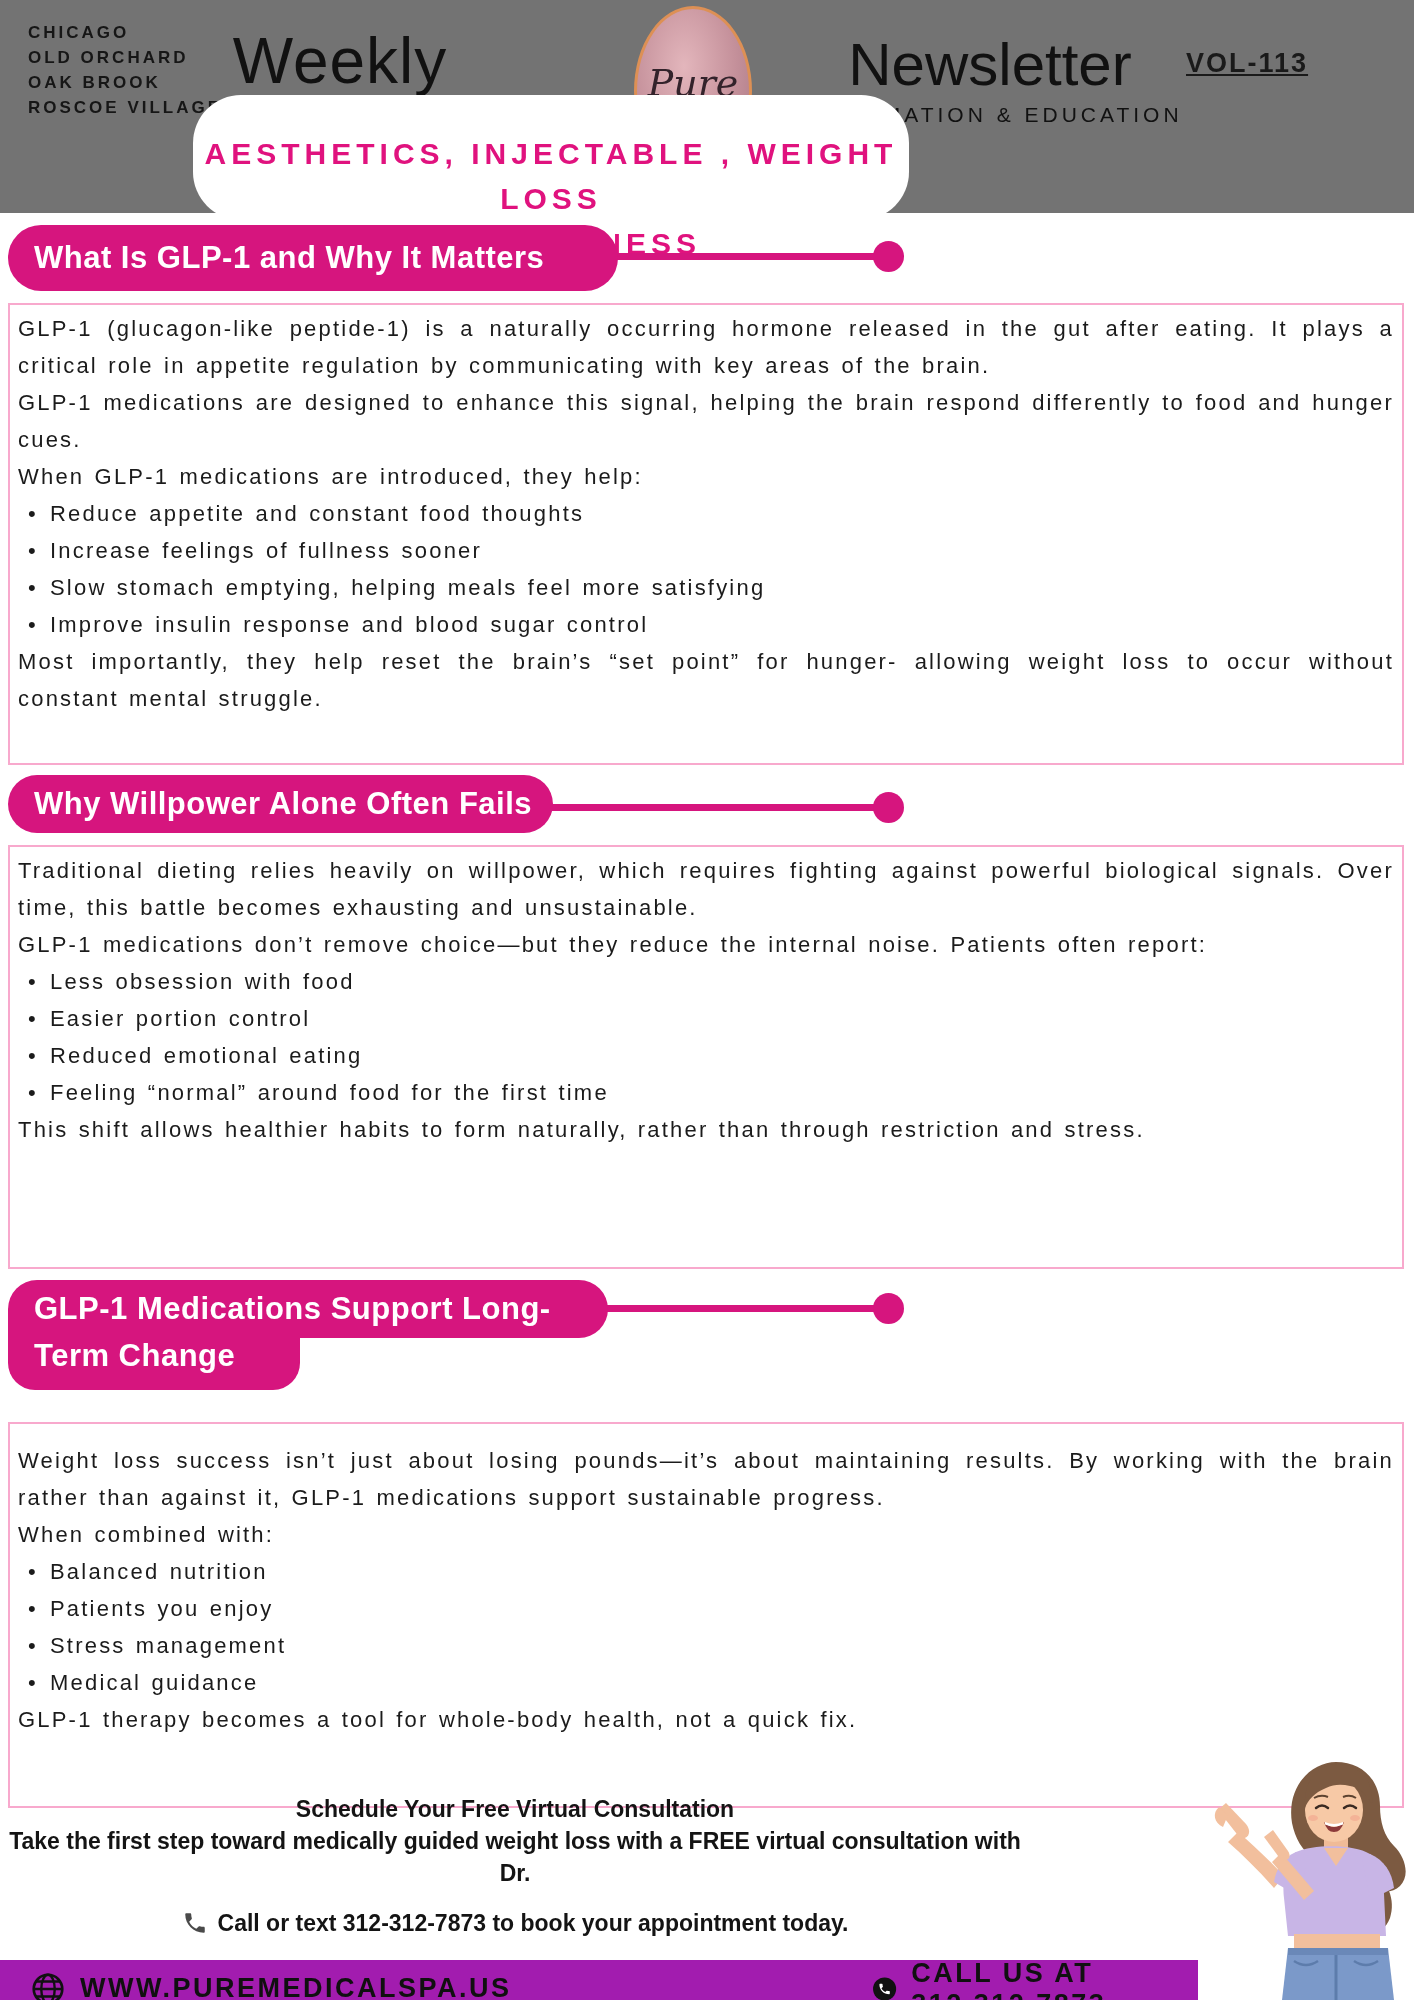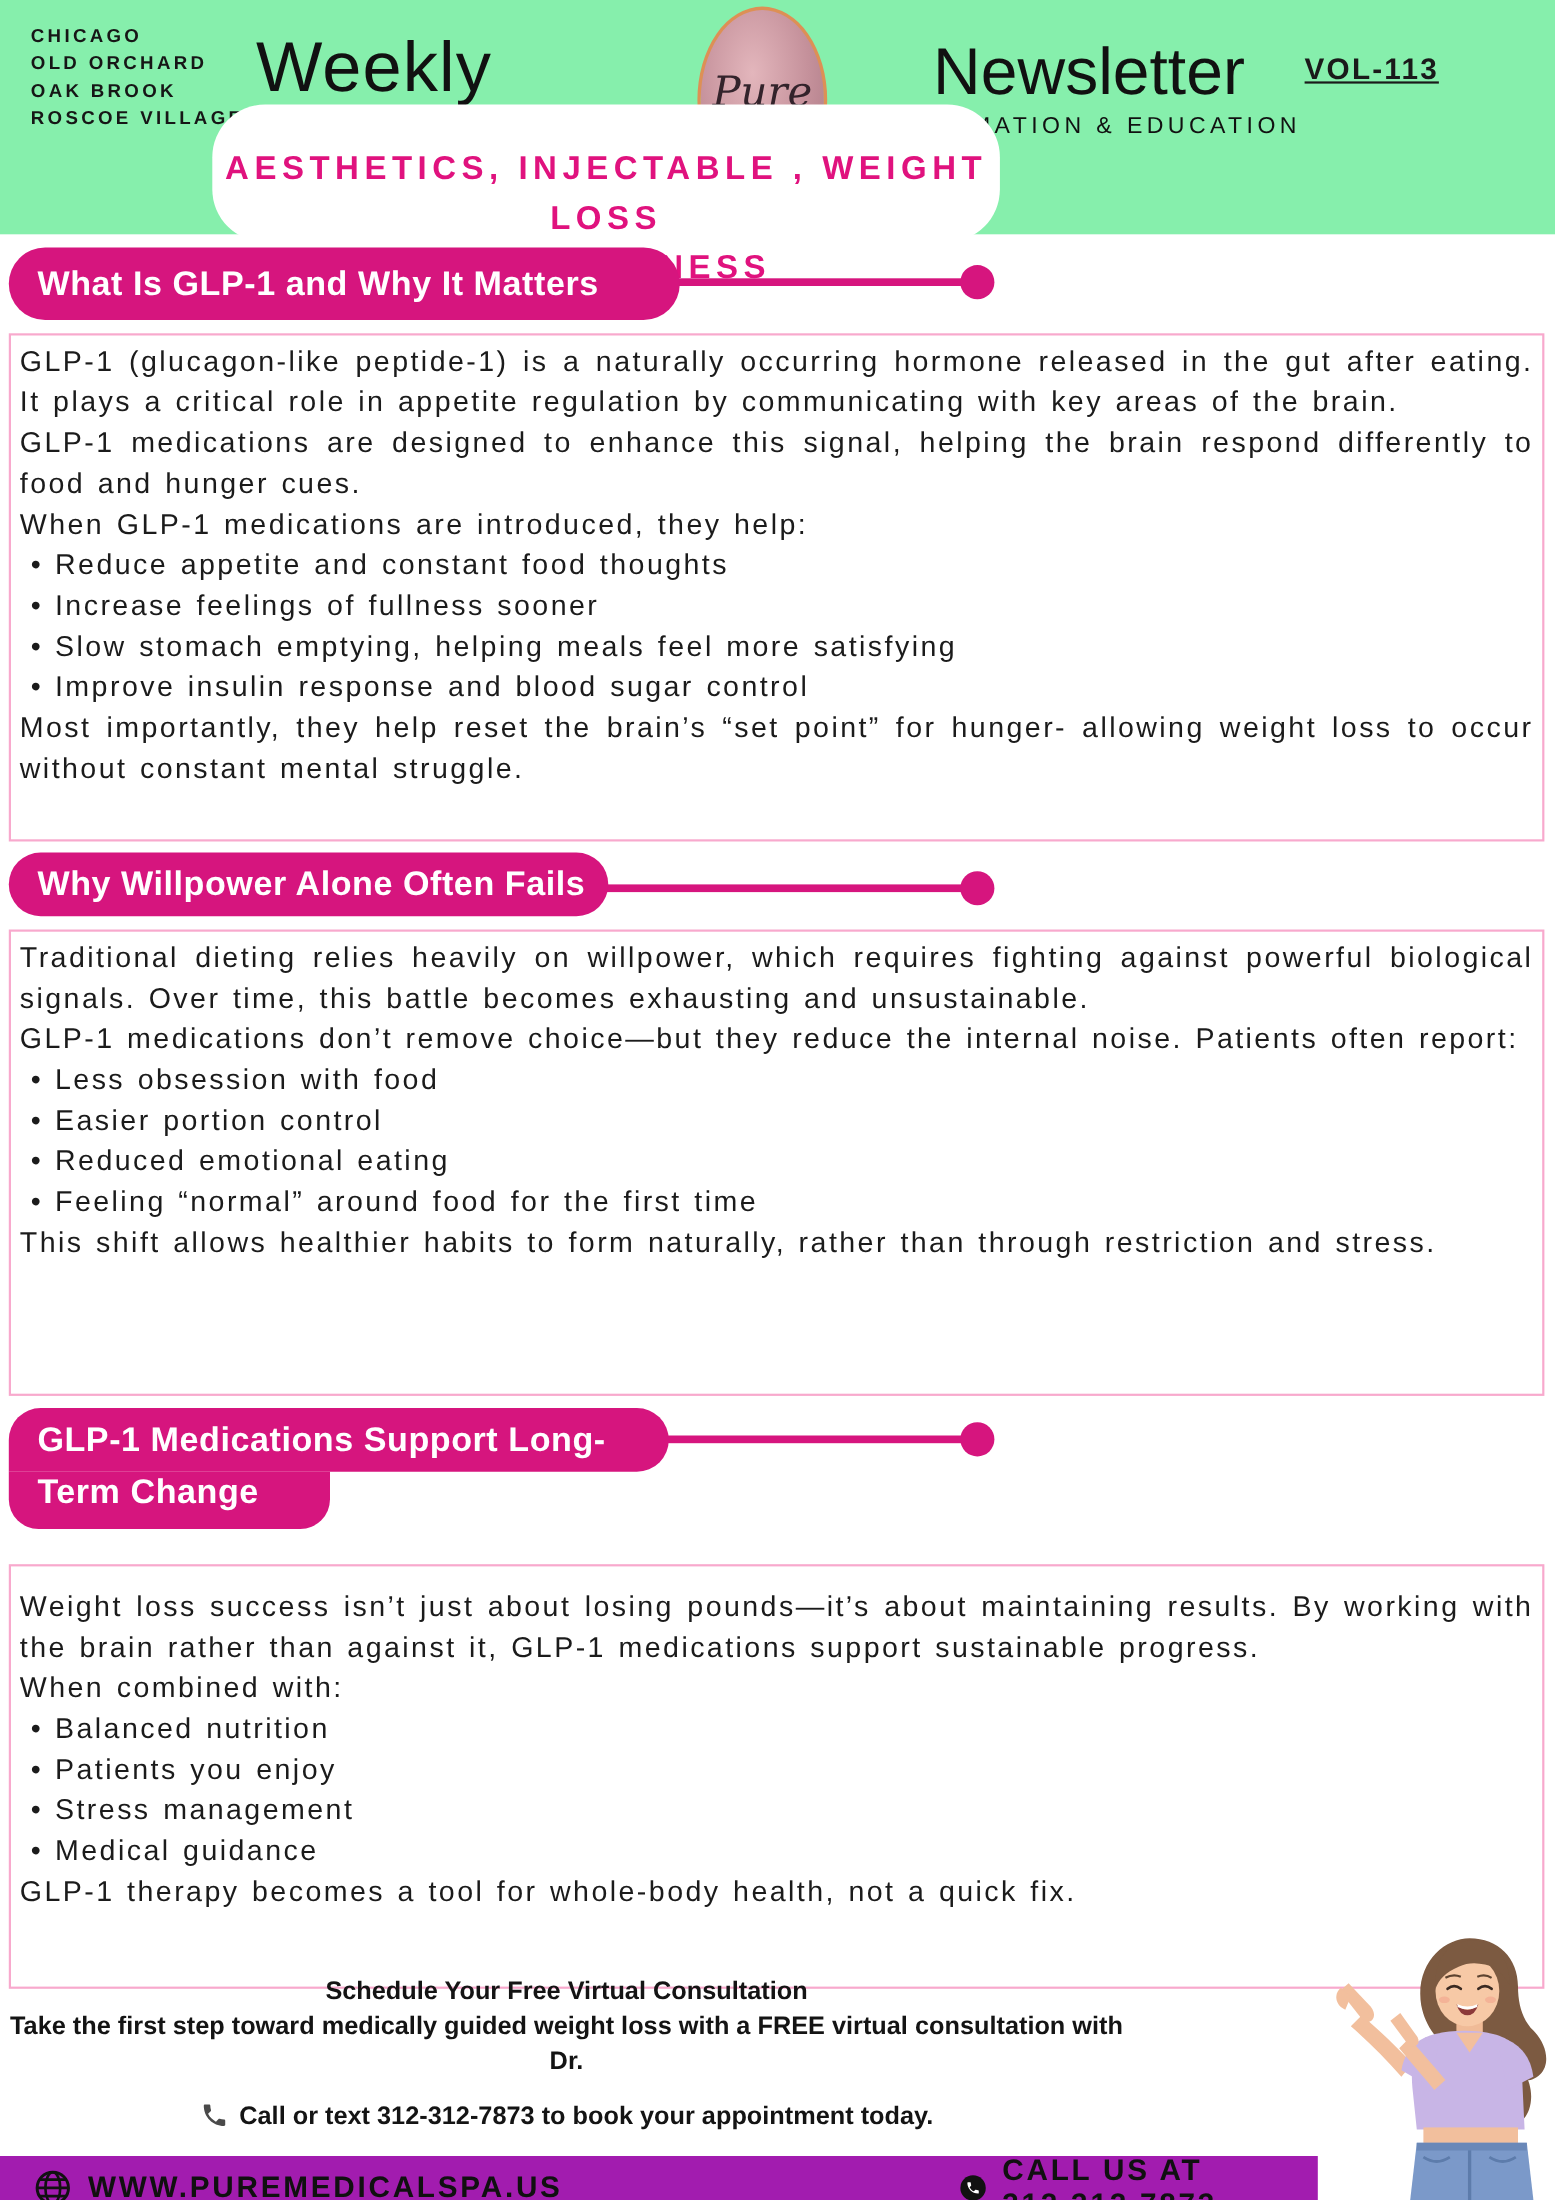--- a/index.html
+++ b/index.html
@@ -1,20 +1,20 @@
 <!DOCTYPE html>
 <html><head>
 <meta charset="utf-8">
 <style>
   * { margin:0; padding:0; box-sizing:border-box; }
   body { font-family:"Liberation Sans", sans-serif; background:#fff; }
   .page { position:relative; width:1414px; height:2000px; background:#fff; overflow:hidden; }
 
   
-  .header { position:absolute; left:0; top:0; width:1414px; height:213px; background:#86efac;padding-left:16px; }
+  .header { position:absolute; left:0; top:0; width:1414px; height:213px; background:#737373;padding-left:16px; }
   .locations { position:absolute; left:28px; top:20px; font-size:17px; font-weight:600; letter-spacing:3px; line-height:25px; color:#161616; }
   .weekly-block { position:absolute; left:210px; top:12px; width:260px; text-align:center; color:#111; }
   .weekly-title { font-size:64px; font-weight:400; letter-spacing:1px;margin-top:12px; }
   .weekly-sub { font-size:20px; letter-spacing:7px; margin-top:2px; font-weight:500; }
   .logo { position:absolute; left:634px; top:6px; width:118px; height:170px; border-radius:50%;
           border:3px solid #dd9055; background:radial-gradient(ellipse at 42% 35%, #e3b6bc 0%, #c5919b 55%, #a87682 100%);
           display:flex; flex-direction:column; align-items:center; justify-content:center; }
   .logo-name { font-family:"DejaVu Serif", serif; font-style:italic; font-size:38px; color:#33232b; margin-top:-8px; }
   .logo-sub { font-size:9px; letter-spacing:0.5px; color:#3c2c32; margin-top:-2px; }
   .logo-swirl { position:absolute; left:14px; top:96px; }
@@ -41,21 +41,21 @@
   .line-1 { left:615px; top:253px; width:261px; }
   .line-2 { left:550px; top:804px; width:326px; }
   .line-3 { left:605px; top:1305px; width:271px; }
   .dot { position:absolute; width:31px; height:31px; border-radius:50%; background:#D6157E; z-index:2; }
   .dot-1 { left:873px; top:241px; }
   .dot-2 { left:873px; top:792px; }
   .dot-3 { left:873px; top:1293px; }
 
   
   .textbox { position:absolute; left:8px; width:1396px; background:#fff; border:2px solid #F8A9CD;
-             padding:5px 8px; color:#1b1b1b; font-size:26px; line-height:37px; letter-spacing:2.2px;
+             padding:5px 8px; color:#1b1b1b; font-size:22px; line-height:37px; letter-spacing:2.2px;
              word-spacing:2px; overflow:hidden; }
   .box-1 { top:303px; height:462px; }
   .box-2 { top:845px; height:424px; }
   .box-3 { top:1398px; height:386px; padding-top:18px;margin-top:24px; }
   .textbox p { text-align:justify; }
   .textbox ul { list-style:none; }
   .textbox li { position:relative; padding-left:32px; }
   .textbox li::before { content:"\2022"; position:absolute; left:10px; }
 
   

